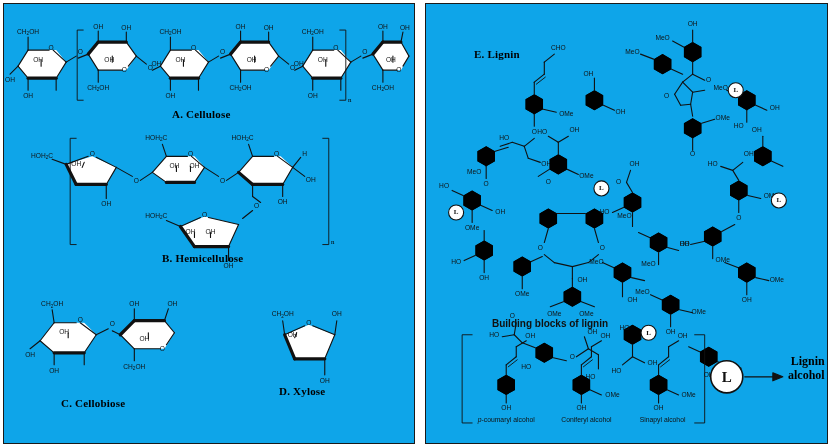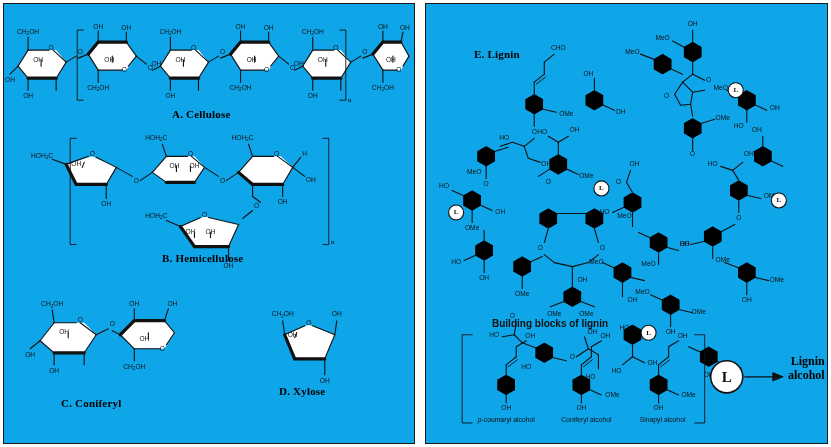--- a/index.html
+++ b/index.html
@@ -338,21 +338,21 @@
         <line x1="330" y1="330" x2="332" y2="316"></line>
         <line x1="320" y1="354" x2="320" y2="370"></line>
         <line x1="292" y1="328" x2="290" y2="333"></line>
       </g>
       <text class="atom" x="278" y="310">CH<tspan class="sub">2</tspan>OH</text>
       <text class="atom" x="304" y="319">O</text>
       <text class="atom" x="288" y="330">OH</text>
       <text class="atom" x="332" y="310">OH</text>
       <text class="atom" x="320" y="376">OH</text>
     </svg>
-    <div class="panel-label" style="left:57px;top:393px;">C. Coniferyl</div>
+    <div class="panel-label" style="left:57px;top:393px;">C. Cellobiose</div>
     <div class="panel-label" style="left:275px;top:381px;">D. Xylose</div>
   </div>
 
   <div class="panel" id="panel-right">
 
     <div class="panel-label" style="left:48px;top:44px;">E. Lignin</div>
 
     <svg class="svg-layer" viewBox="0 0 400 438">
       <defs>
         <g id="benz">

